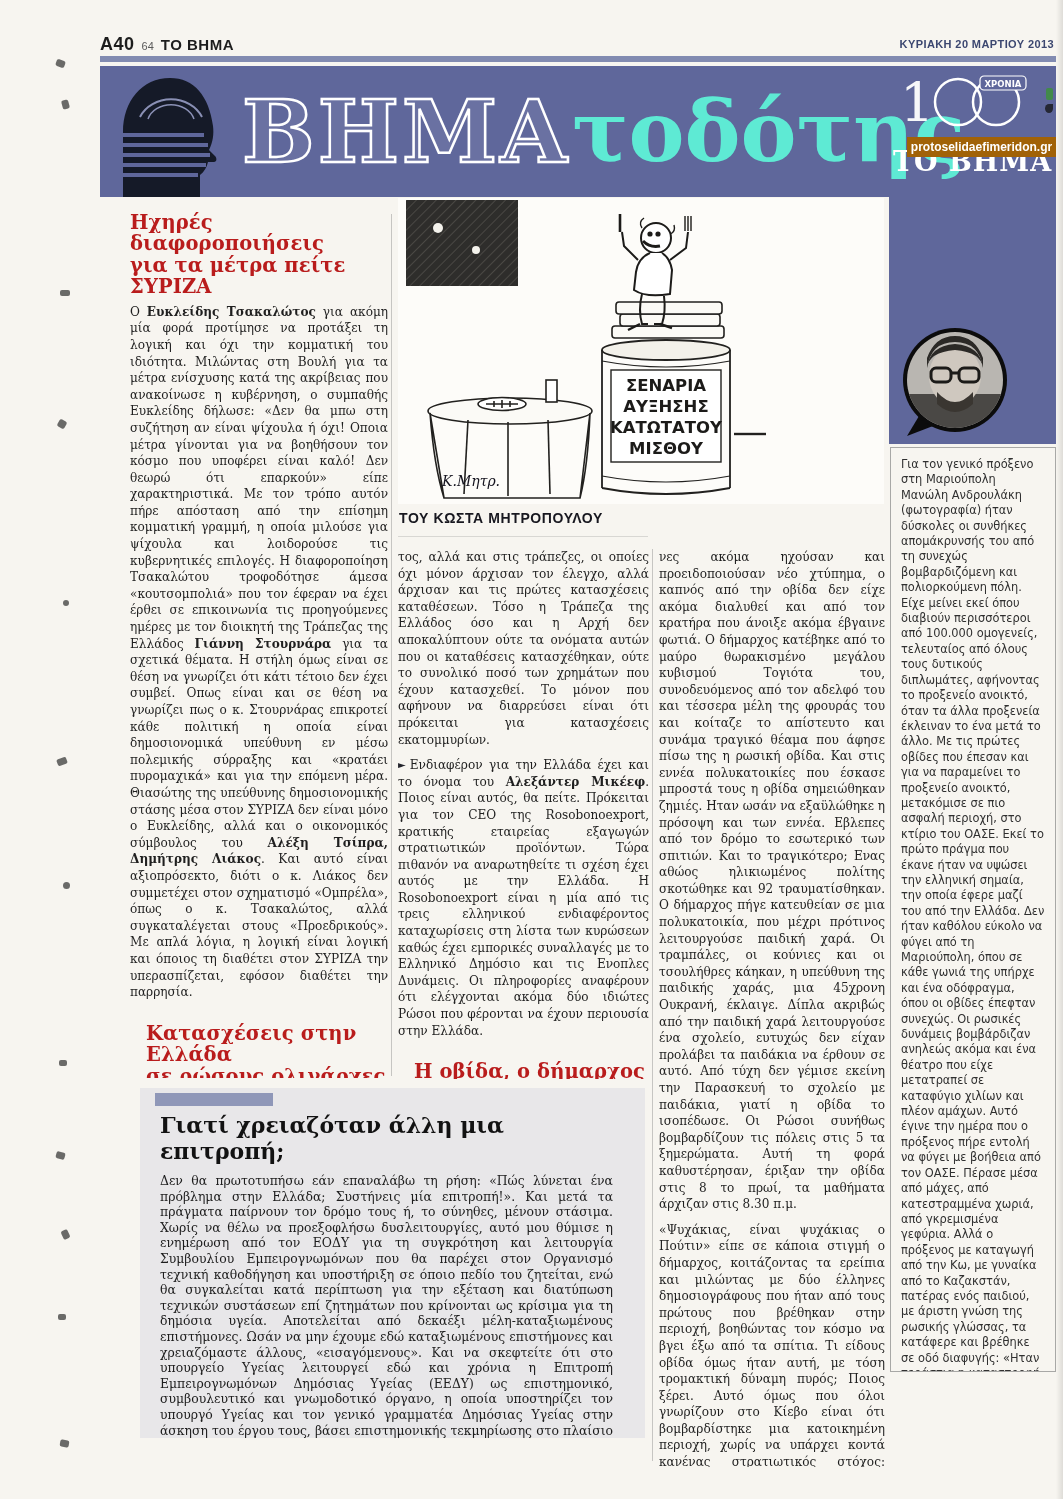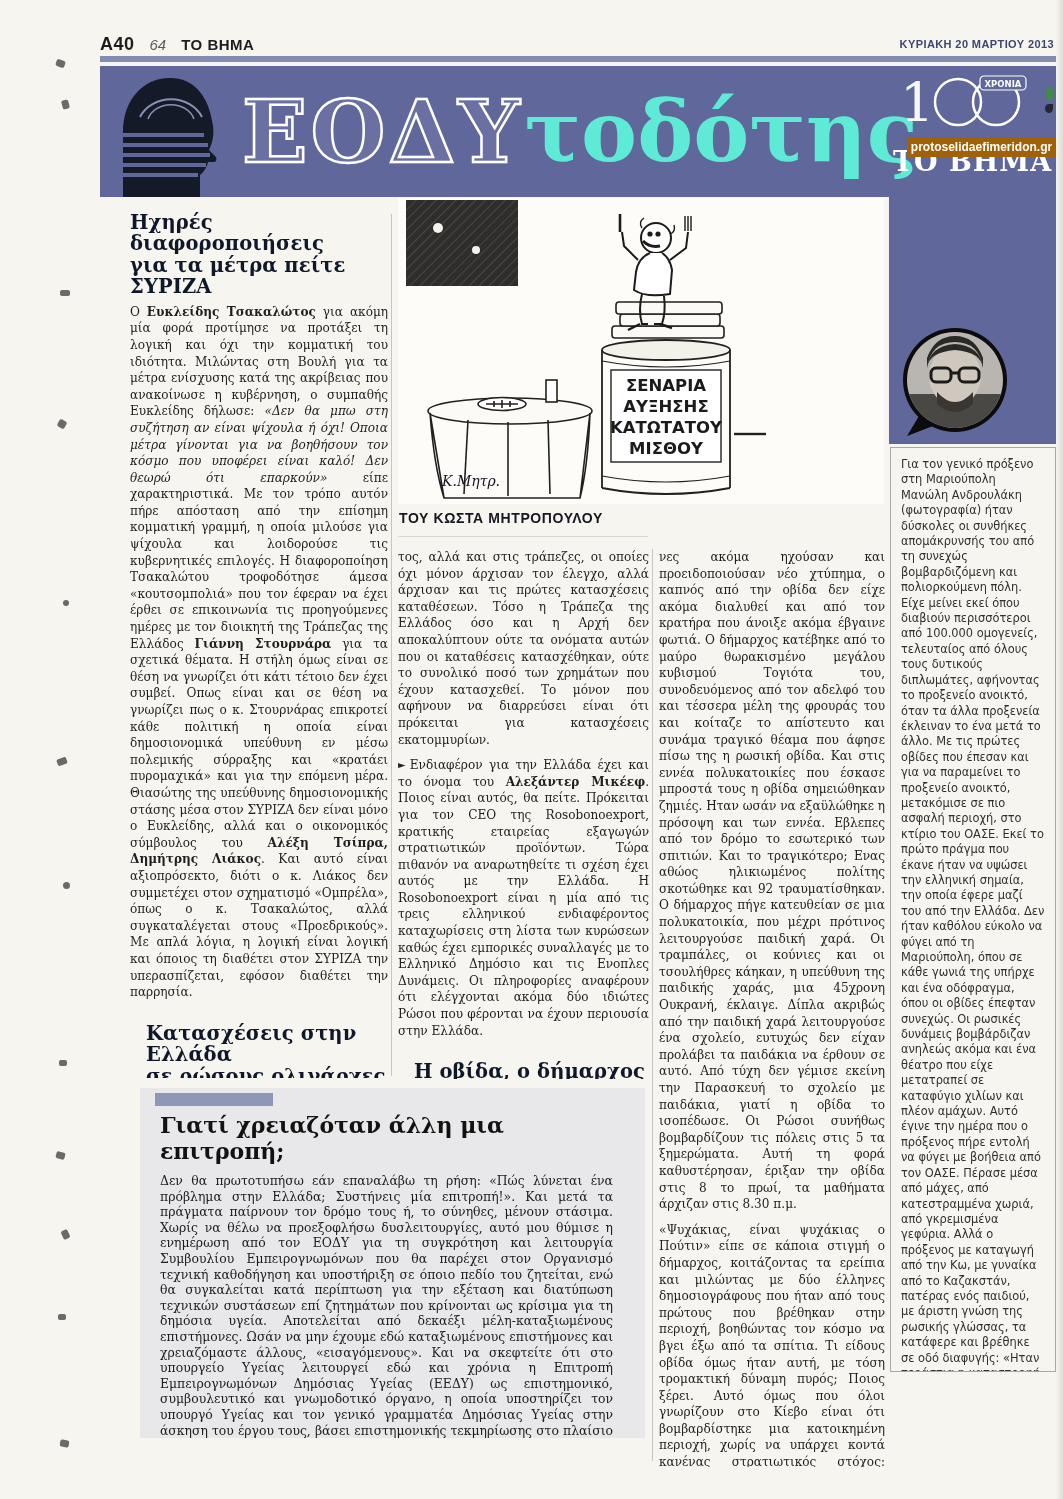--- a/index.html
+++ b/index.html
@@ -1,23 +1,23 @@
 <!DOCTYPE html>
 <html><head>
 <meta charset="utf-8">
 <style>
   html,body{margin:0;padding:0;background:#e8e5de;}
   .page{position:relative;width:1063px;height:1499px;background:#f7f5f0;overflow:hidden;
         font-family:"DejaVu Serif",serif;color:#1f1f1f;}
   
   .hdr{position:absolute;left:100px;top:34px;width:956px;height:20px;}
-  .hdr-left{position:absolute;left:0;top:0;display:flex;align-items:baseline;gap:15px;
+  .hdr-left{position:absolute;left:0;top:0;display:flex;align-items:baseline;gap:7px;
             font-family:"Liberation Sans",sans-serif;}
   .hdr-code{font-size:18px;font-weight:bold;color:#1d1d1d;letter-spacing:.5px;}
-  .hdr-num{font-size:15px;color:#5a5a5a;font-style:italic;}
+  .hdr-num{font-size:11px;color:#5a5a5a;}
   .hdr-brand{font-size:15px;font-weight:bold;color:#1d1d1d;letter-spacing:.5px;}
   .hdr-date{position:absolute;right:2px;top:4px;font-family:"Liberation Sans",sans-serif;
             font-size:11px;font-weight:bold;color:#3c4770;letter-spacing:.4px;}
   .rule1{position:absolute;left:100px;top:56px;width:956px;height:6px;background:#828bb1;}
   
   .banner{position:absolute;left:100px;top:66px;width:956px;height:131px;background:#5f679b;}
   .head-logo{position:absolute;left:10px;bottom:0;}
   .banner-title{position:absolute;left:142px;top:4px;height:123px;display:flex;align-items:center;}
   .bt-caps{font-family:"DejaVu Serif",serif;font-weight:bold;font-size:86px;letter-spacing:3px;
            color:rgba(255,255,255,0.07);-webkit-text-stroke:2.5px #ffffff;line-height:1;}
@@ -35,26 +35,26 @@
   
   .sidebar{position:absolute;left:890px;top:447px;width:166px;height:925px;border:1px solid #a8a8a6;
            box-sizing:border-box;padding:9px 10px;overflow:hidden;}
   .sidebar p{margin:0;font-family:"DejaVu Sans",sans-serif;font-size:11.4px;line-height:15.4px;
              color:#303030;}
   
   .col{position:absolute;overflow:hidden;text-align:justify;}
   .col1{left:130px;top:212px;width:258px;height:866px;}
   .col2{left:398px;top:549px;width:251px;height:530px;}
   .col3{left:659px;top:549px;width:226px;height:918px;}
-  h2.art{font-size:19.5px;line-height:1.1;margin:0 0 6px 0;color:#0f172a;font-weight:bold;
+  h2.art{font-size:19.5px;line-height:1.1;margin:0 0 6px 0;color:#b91c1c;font-weight:bold;
          text-align:left;letter-spacing:.1px;}
   h2.art.mt{margin-top:22px;margin-left:16px;}
   .col p{margin:0 0 9px 0;font-size:12.1px;line-height:16.6px;}
   .b{font-weight:bold;}
-  .i{font-style:italic;}
+  .i{}
   .bullet{color:#23242c;font-size:10px;vertical-align:1px;padding-right:4px;}
   .vrule{position:absolute;width:1px;background:#c6c5c2;}
   .vrA{left:391px;top:214px;height:862px;}
   .vrB{left:652px;top:549px;height:912px;}
   
   .cartoon{position:absolute;left:398px;top:198px;width:486px;height:306px;background:#fdfcf9;}
   .credit{position:absolute;left:399px;top:510px;font-family:"Liberation Sans",sans-serif;
           font-size:14px;font-weight:bold;letter-spacing:.6px;color:#17171f;}
   .credit-rule{position:absolute;left:398px;top:536px;width:250px;height:1px;background:#d8d7d3;}
   
@@ -88,21 +88,21 @@
       <path fill="#151a28" d="M60,3 C32,3 13,26 13,57 L13,122 L90,122 L90,100 C94,97 97,92 98,87 L104,87 C107,87 107,83 105,81 L99,75 C103,67 104,59 103,51 C99,21 84,3 60,3 Z"></path>
       <path d="M30,42 A34,30 0 0 1 92,42" stroke="#8a90b5" stroke-width="2" fill="none"></path>
       <path d="M38,44 A24,20 0 0 1 84,44" stroke="#8a90b5" stroke-width="1.5" fill="none"></path>
       <rect x="8" y="58" width="86" height="4" fill="#5f679b"></rect>
       <rect x="8" y="68" width="90" height="4" fill="#5f679b"></rect>
       <rect x="8" y="78" width="92" height="4" fill="#5f679b"></rect>
       <rect x="8" y="88" width="88" height="4" fill="#5f679b"></rect>
       <rect x="8" y="98" width="80" height="4" fill="#5f679b"></rect>
     </svg>
     <div class="banner-title">
-      <span class="bt-caps">ΕΟΔΥ</span>
+      <span class="bt-caps">ΒΗΜΑ</span>
         <span class="bt-low">τοδότης</span>
     </div>
   </div>
 
   <svg class="logo100" width="150" height="64" viewBox="0 0 150 64">
     <text x="4" y="52" font-family="DejaVu Serif,serif" font-size="54" fill="#ffffff" opacity="0.95">1</text>
     <circle cx="62" cy="32" r="23" stroke="#ffffff" stroke-width="2.5" fill="none"></circle>
     <circle cx="100" cy="32" r="23" stroke="#ffffff" stroke-width="2.5" fill="none"></circle>
     <rect x="84" y="6" width="46" height="14" rx="4" fill="#5f679b" stroke="#ffffff" stroke-width="1.2"></rect>
     <text x="107" y="16.5" text-anchor="middle" font-family="DejaVu Sans,sans-serif" font-size="8.5" font-weight="bold" fill="#ffffff">ΧΡΟΝΙΑ</text>

